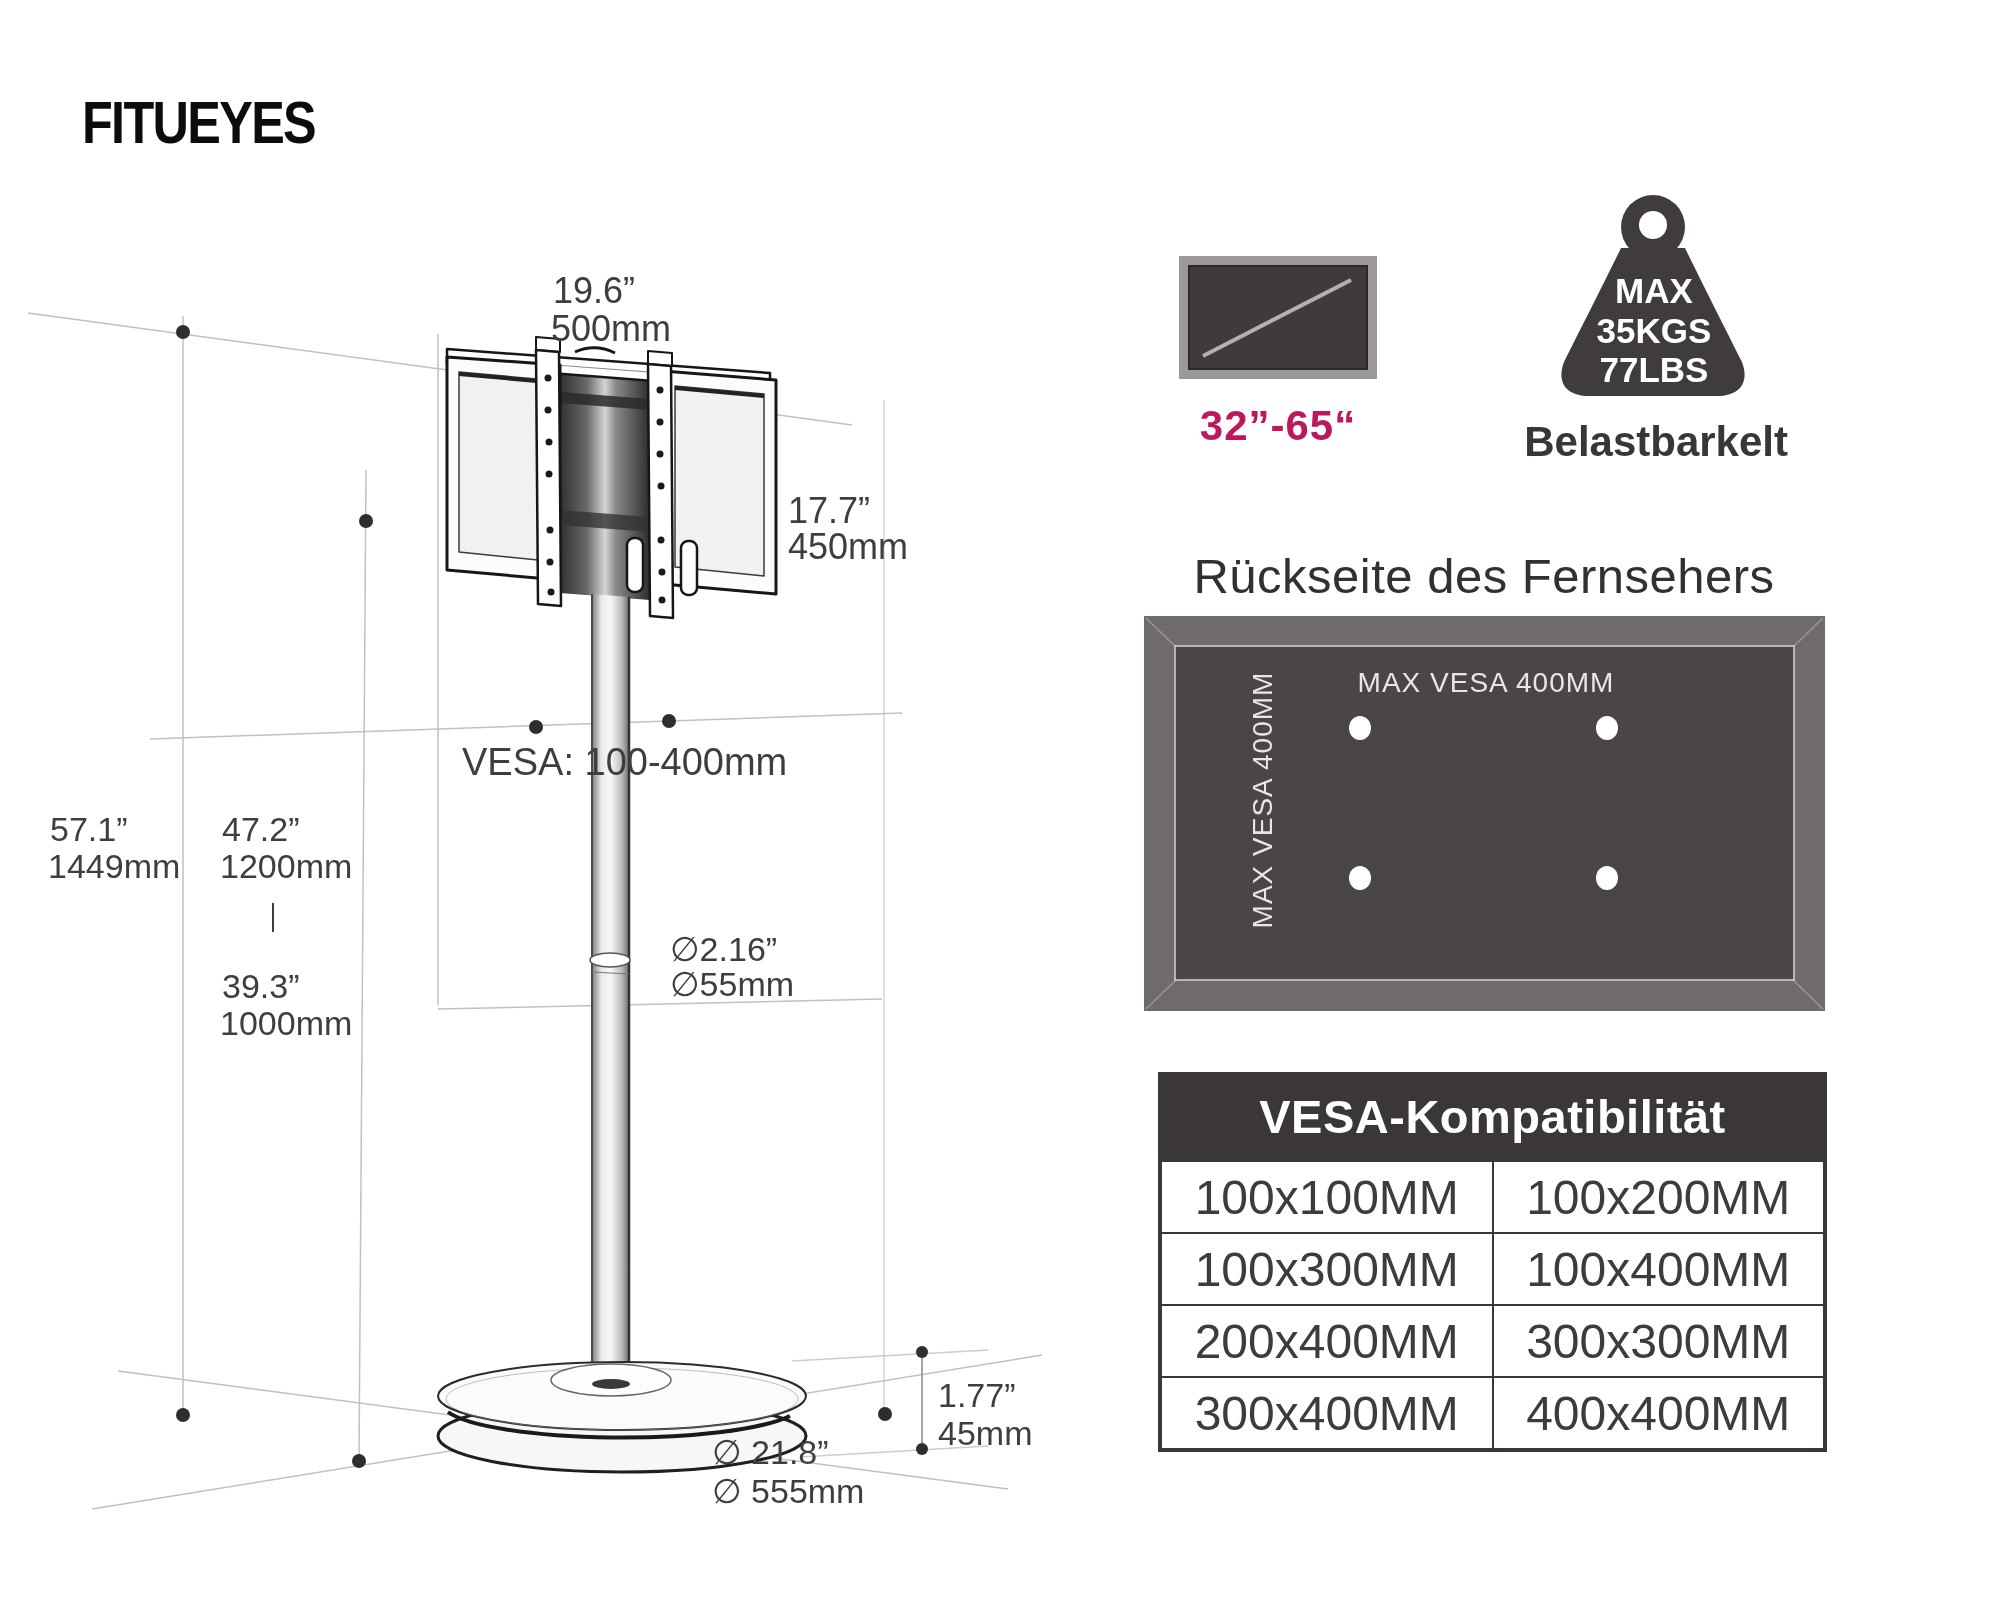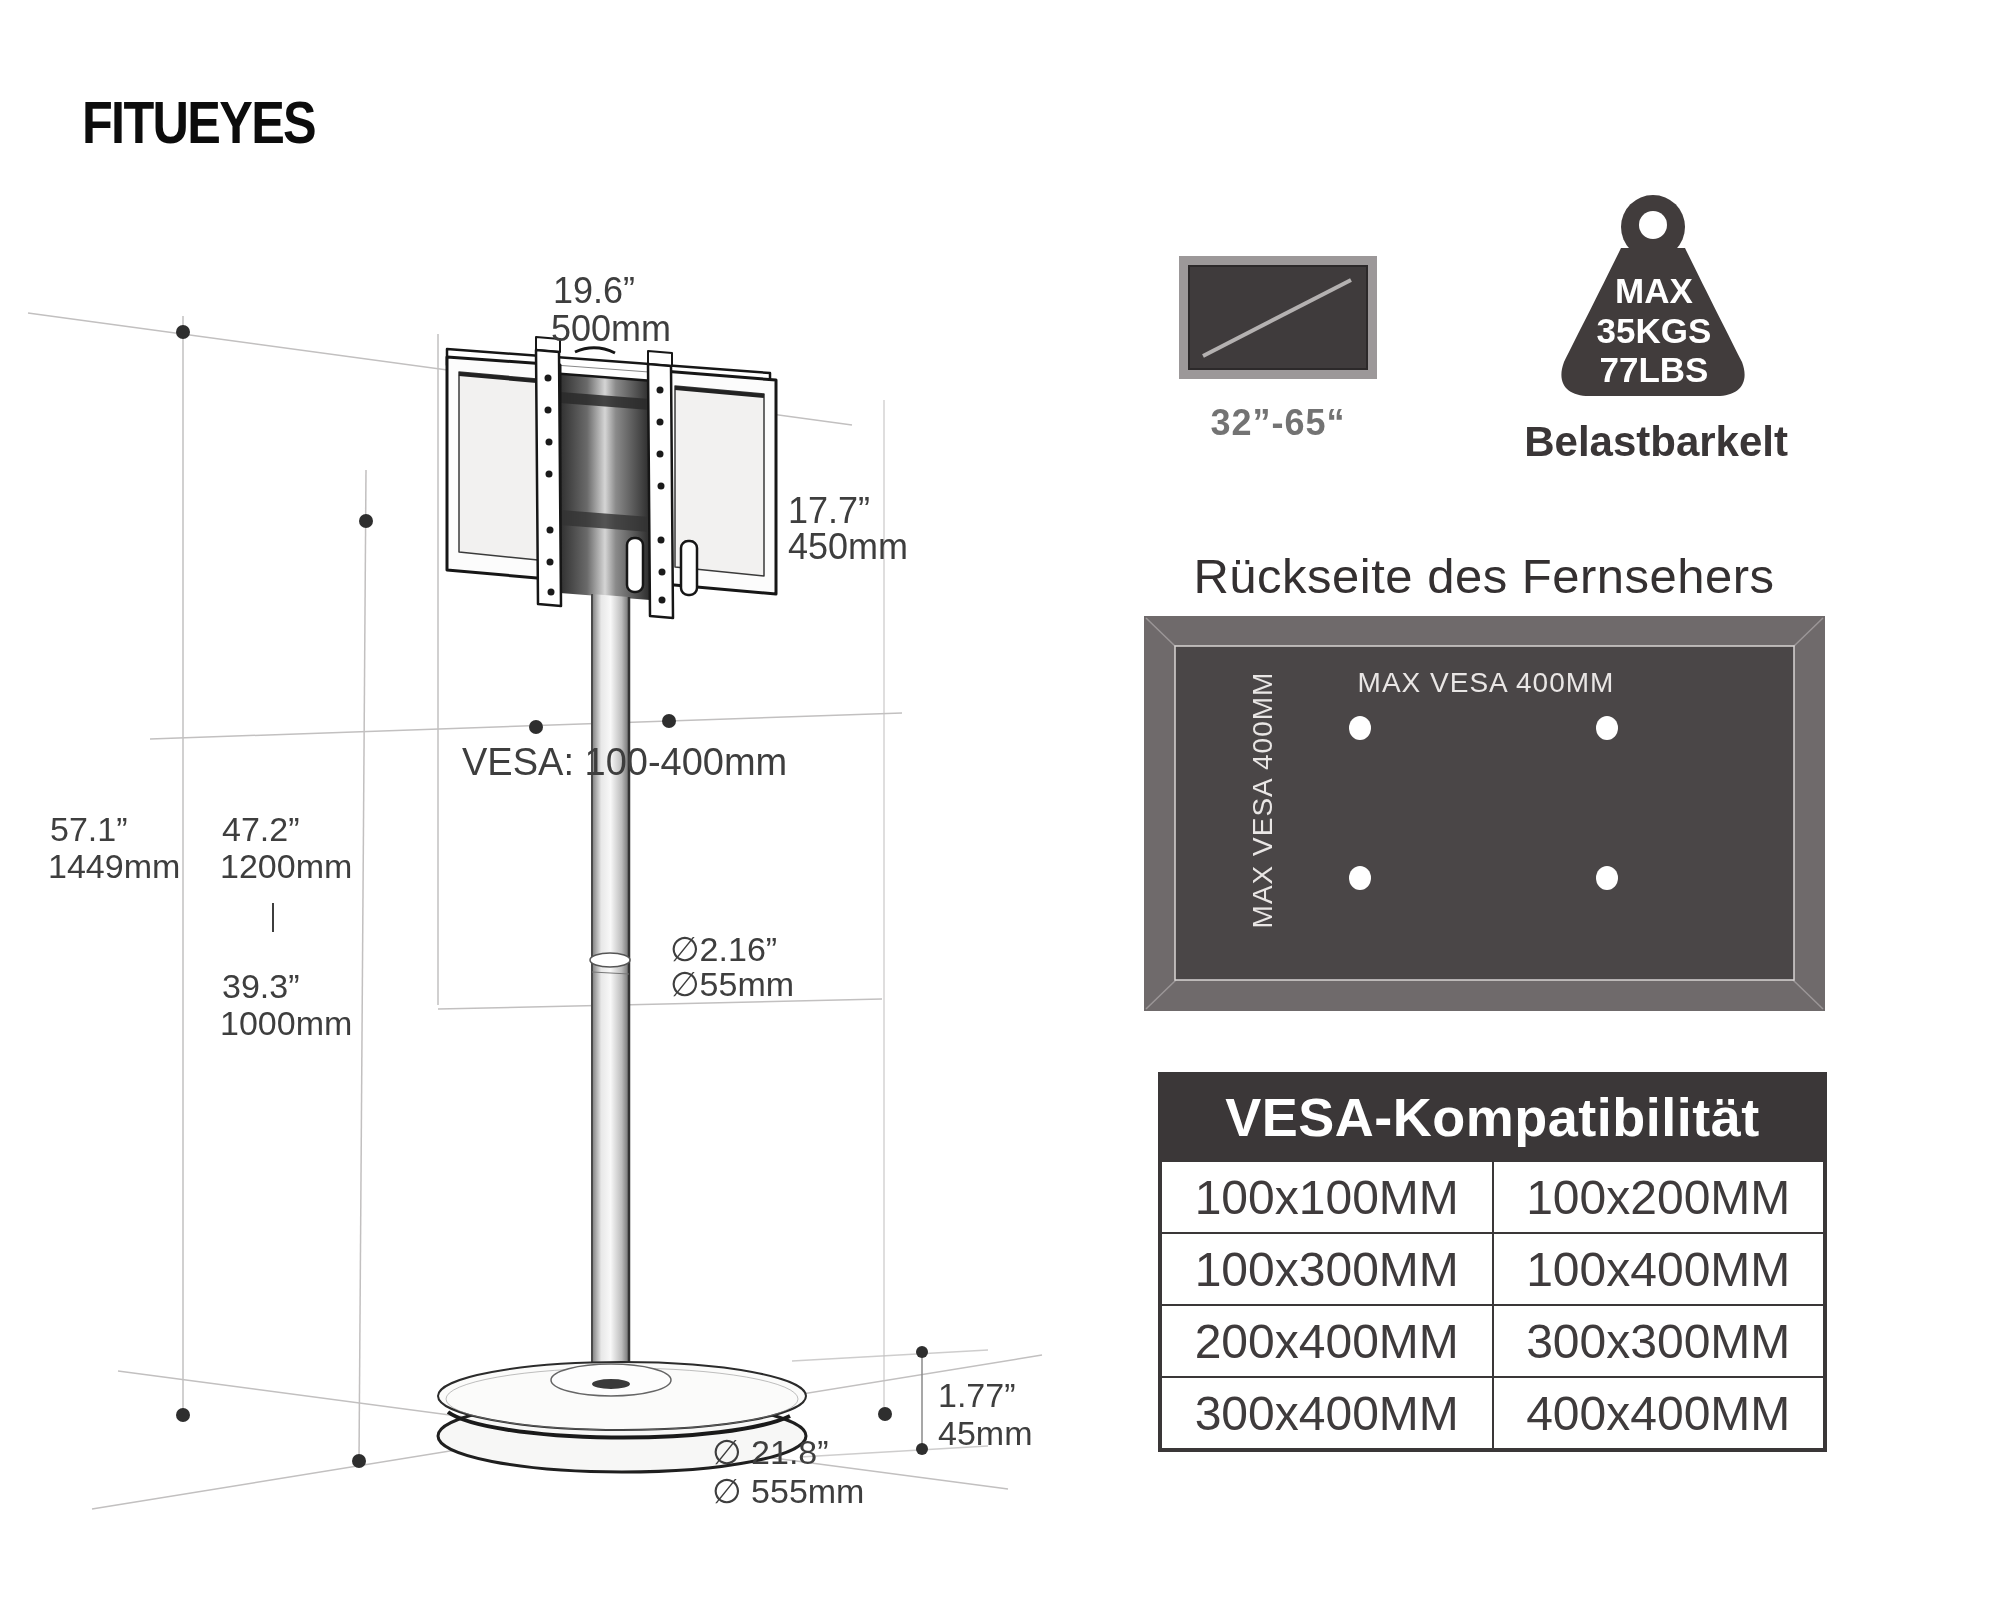--- a/index.html
+++ b/index.html
@@ -14,30 +14,30 @@
         transform:scaleX(.84);transform-origin:left center;white-space:nowrap;}
   .logo .lt{font-weight:600;}
   .logo .hv{font-weight:900;}
   
   #diagram{left:0;top:0;}
   .dim{fill:#3e3e3e;font-size:34px;font-family:"Liberation Sans",sans-serif;}
   .dim.big{font-size:36px;}
   .vesa-label{fill:#3e3e3e;font-size:38px;}
   
   .screen-size{left:1170px;top:402px;width:216px;text-align:center;
-               font-size:36px;font-weight:bold;color:#737373;letter-spacing:1px;}
+               font-size:42px;font-weight:bold;color:#be185d;letter-spacing:1px;}
   .weight-label{left:1516px;top:418px;width:272px;text-align:right;
                 font-size:42px;font-weight:bold;color:#3a3637;}
   .panel-heading{left:1124px;top:548px;width:720px;text-align:center;
                  font-size:49px;font-weight:normal;color:#343031;letter-spacing:.5px;}
   .panel-text{fill:#e9e6e5;font-size:28px;letter-spacing:1px;}
   
   .vesa-table{left:1158px;top:1072px;width:665px;border:2px solid #3a3738;}
   .vesa-table .thead{background:#3b3738;color:#ffffff;text-align:center;
-                     font-size:54px;font-weight:bold;line-height:86px;height:86px;
+                     font-size:47px;font-weight:bold;line-height:86px;height:86px;
                      letter-spacing:.5px;}
   .vesa-table table{border-collapse:collapse;width:100%;}
   .vesa-table td{border:2px solid #3a3738;width:50%;height:68px;text-align:center;
                  font-size:48px;color:#3f3b3c;background:#ffffff;}
 </style>
 </head>
 <body>
 
 <div class="abs logo">
   <span class="lt">FITU</span><span class="hv">EYES</span>

